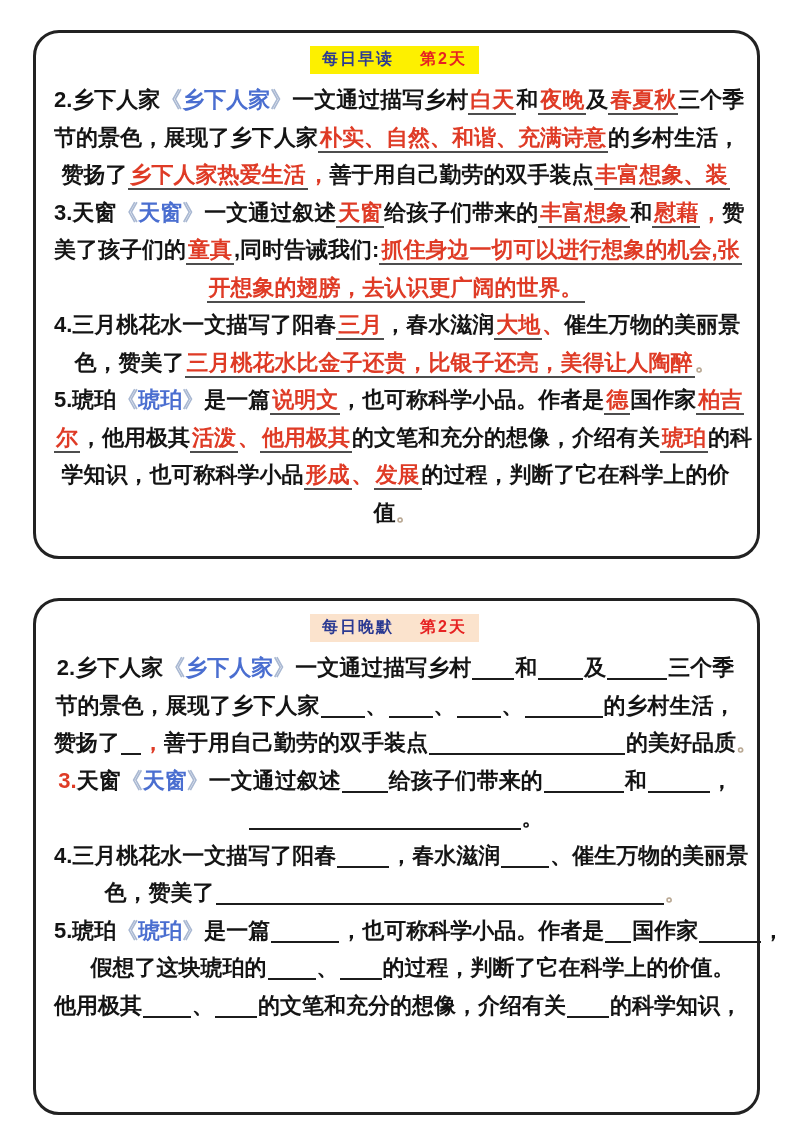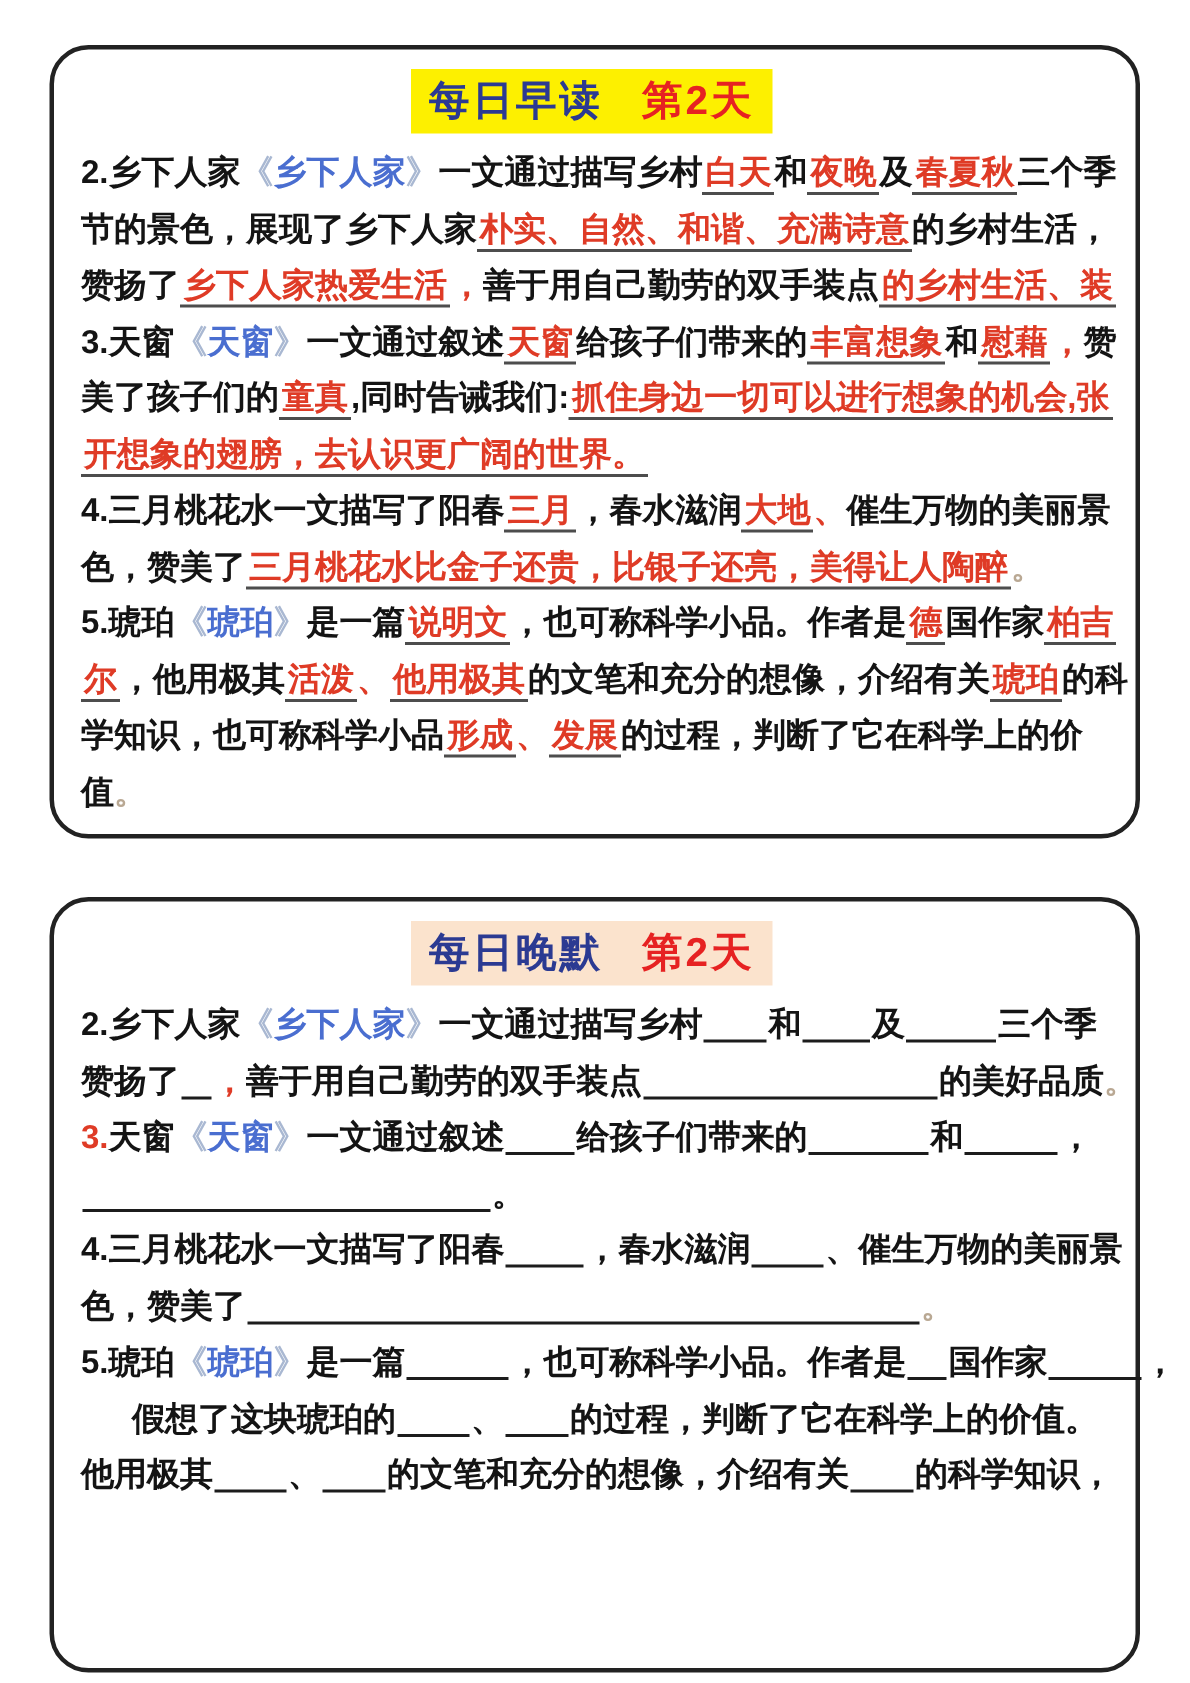--- a/index.html
+++ b/index.html
@@ -7,27 +7,27 @@
     position:relative;width:793px;height:1122px;background:#ffffff;overflow:hidden;
     font-family:"Liberation Sans","DejaVu Sans",sans-serif;
   }
   .card{
     position:absolute;left:33px;width:727px;box-sizing:border-box;background:#fff;
     border:3px solid #222222;border-radius:26px;padding:12px 20px 0 16px;
   }
   .card-morning{top:30px;height:529px;}
   .card-evening{top:598px;height:517px;}
   .title-row{text-align:center;margin:1px 0 7px 0;}
-  .chip{display:inline-block;font-size:27px;font-weight:bold;padding:3px 12px 4px 12px;letter-spacing:2px;}
+  .chip{display:inline-block;font-size:16px;font-weight:bold;padding:3px 12px 4px 12px;letter-spacing:2px;}
   .chip-yellow{background:#fdf000;}
   .chip-peach{background:#fbe3cd;}
   .t-navy{color:#2b3a92;}
   .t-red{color:#e62222;}
   .t-sp{display:inline-block;width:26px;}
-  .paras{padding-left:2px;}
+  .paras{padding-left:2px;text-align:center;}
   .line{
     font-size:22px;font-weight:bold;color:#141414;line-height:37.5px;
     white-space:nowrap;height:37.5px;
   }
   .seg-n{color:#141414;}
   .seg-a{color:#df3b26;border-bottom:2.5px solid #4d4d4d;padding:0 2px 1px 2px;}
   .seg-t{color:#4a6ed0;}
   .seg-br{color:#a9b8d2;}
   .seg-rc{color:#df3b26;}
   .seg-lp{color:#b9a893;}
@@ -40,21 +40,21 @@
 <div class="page">
 
   <section class="card card-morning">
     <div class="title-row">
       <span class="chip chip-yellow"><span class="t-navy">每日早读</span><span class="t-sp"></span><span class="t-red">第2天</span></span>
     </div>
     <div class="paras">
         <div>
           <div class="line"><span class="seg-n">2.乡下人家</span><span class="seg-br">《</span><span class="seg-t">乡下人家</span><span class="seg-br">》</span><span class="seg-n">一文通过描写乡村</span><span class="seg-a">白天</span><span class="seg-n">和</span><span class="seg-a">夜晚</span><span class="seg-n">及</span><span class="seg-a">春夏秋</span><span class="seg-n">三个季</span></div>
           <div class="line"><span class="seg-n">节的景色，展现了乡下人家</span><span class="seg-a">朴实、自然、和谐、充满诗意</span><span class="seg-n">的乡村生活，</span></div>
-          <div class="line"><span class="seg-n">赞扬了</span><span class="seg-a">乡下人家热爱生活</span><span class="seg-rc">，</span><span class="seg-n">善于用自己勤劳的双手装点</span><span class="seg-a">的乡村生活、装</span></div>
+          <div class="line"><span class="seg-n">赞扬了</span><span class="seg-a">乡下人家热爱生活</span><span class="seg-rc">，</span><span class="seg-n">善于用自己勤劳的双手装点</span><span class="seg-a">丰富想象、装</span></div>
         </div>
         <div>
           <div class="line"><span class="seg-n">3.天窗</span><span class="seg-br">《</span><span class="seg-t">天窗</span><span class="seg-br">》</span><span class="seg-n">一文通过叙述</span><span class="seg-a">天窗</span><span class="seg-n">给孩子们带来的</span><span class="seg-a">丰富想象</span><span class="seg-n">和</span><span class="seg-a">慰藉</span><span class="seg-rc">，</span><span class="seg-n">赞</span></div>
           <div class="line"><span class="seg-n">美了孩子们的</span><span class="seg-a">童真</span><span class="seg-n">,同时告诫我们:</span><span class="seg-a">抓住身边一切可以进行想象的机会,张</span></div>
           <div class="line"><span class="seg-a">开想象的翅膀，去认识更广阔的世界。</span></div>
         </div>
         <div>
           <div class="line"><span class="seg-n">4.三月桃花水一文描写了阳春</span><span class="seg-a">三月</span><span class="seg-n">，春水滋润</span><span class="seg-a">大地</span><span class="seg-rc">、</span><span class="seg-n">催生万物的美丽景</span></div>
           <div class="line"><span class="seg-n">色，赞美了</span><span class="seg-a">三月桃花水比金子还贵，比银子还亮，美得让人陶醉</span><span class="seg-lp">。</span></div>
         </div>
@@ -67,20 +67,21 @@
       </div>
   </section>
 
   <section class="card card-evening">
     <div class="title-row">
       <span class="chip chip-peach"><span class="t-navy">每日晚默</span><span class="t-sp"></span><span class="t-red">第2天</span></span>
     </div>
     <div class="paras">
         <div>
           <div class="line"><span class="seg-n">2.乡下人家</span><span class="seg-br">《</span><span class="seg-t">乡下人家</span><span class="seg-br">》</span><span class="seg-n">一文通过描写乡村</span><span class="seg-bl" style="width: 42px;"></span><span class="seg-n">和</span><span class="seg-bl" style="width: 45px;"></span><span class="seg-n">及</span><span class="seg-bl" style="width: 60px;"></span><span class="seg-n">三个季</span></div>
+          <div class="line"><span class="seg-n">节的景色，展现了乡下人家</span><span class="seg-bl" style="width: 44px;"></span><span class="seg-n">、</span><span class="seg-bl" style="width: 44px;"></span><span class="seg-n">、</span><span class="seg-bl" style="width: 44px;"></span><span class="seg-n">、</span><span class="seg-bl" style="width: 78px;"></span><span class="seg-n">的乡村生活，</span></div>
           <div class="line"><span class="seg-n">赞扬了</span><span class="seg-bl" style="width: 20px;"></span><span class="seg-rc">，</span><span class="seg-n">善于用自己勤劳的双手装点</span><span class="seg-bl" style="width: 196px;"></span><span class="seg-n">的美好品质</span><span class="seg-lp">。</span></div>
         </div>
         <div>
           <div class="line"><span class="seg-rc">3.</span><span class="seg-n">天窗</span><span class="seg-br">《</span><span class="seg-t">天窗</span><span class="seg-br">》</span><span class="seg-n">一文通过叙述</span><span class="seg-bl" style="width: 46px;"></span><span class="seg-n">给孩子们带来的</span><span class="seg-bl" style="width: 80px;"></span><span class="seg-n">和</span><span class="seg-bl" style="width: 62px;"></span><span class="seg-n">，</span></div>
           <div class="line"><span class="seg-bl" style="width: 272px;"></span><span class="seg-n">。</span></div>
         </div>
         <div>
           <div class="line"><span class="seg-n">4.三月桃花水一文描写了阳春</span><span class="seg-bl" style="width: 52px;"></span><span class="seg-n">，春水滋润</span><span class="seg-bl" style="width: 48px;"></span><span class="seg-n">、催生万物的美丽景</span></div>
           <div class="line"><span class="seg-n">色，赞美了</span><span class="seg-bl" style="width: 448px;"></span><span class="seg-lp">。</span></div>
         </div>

